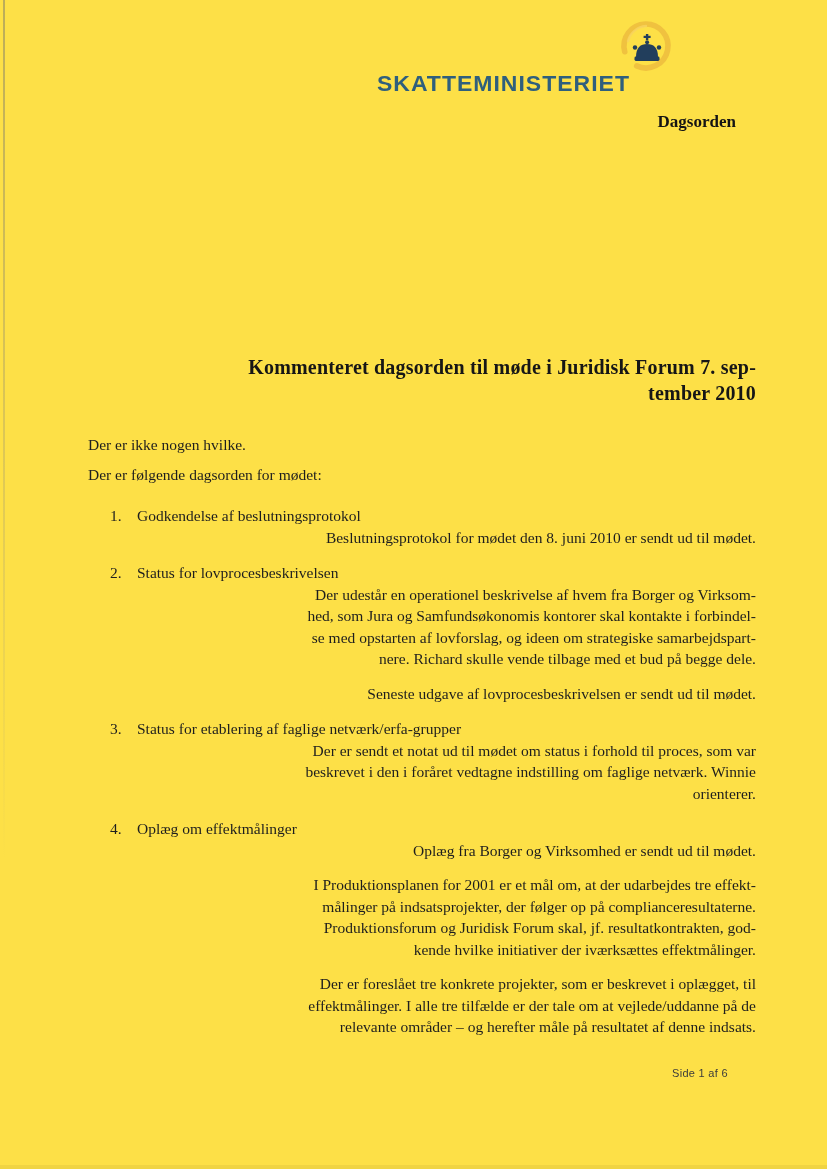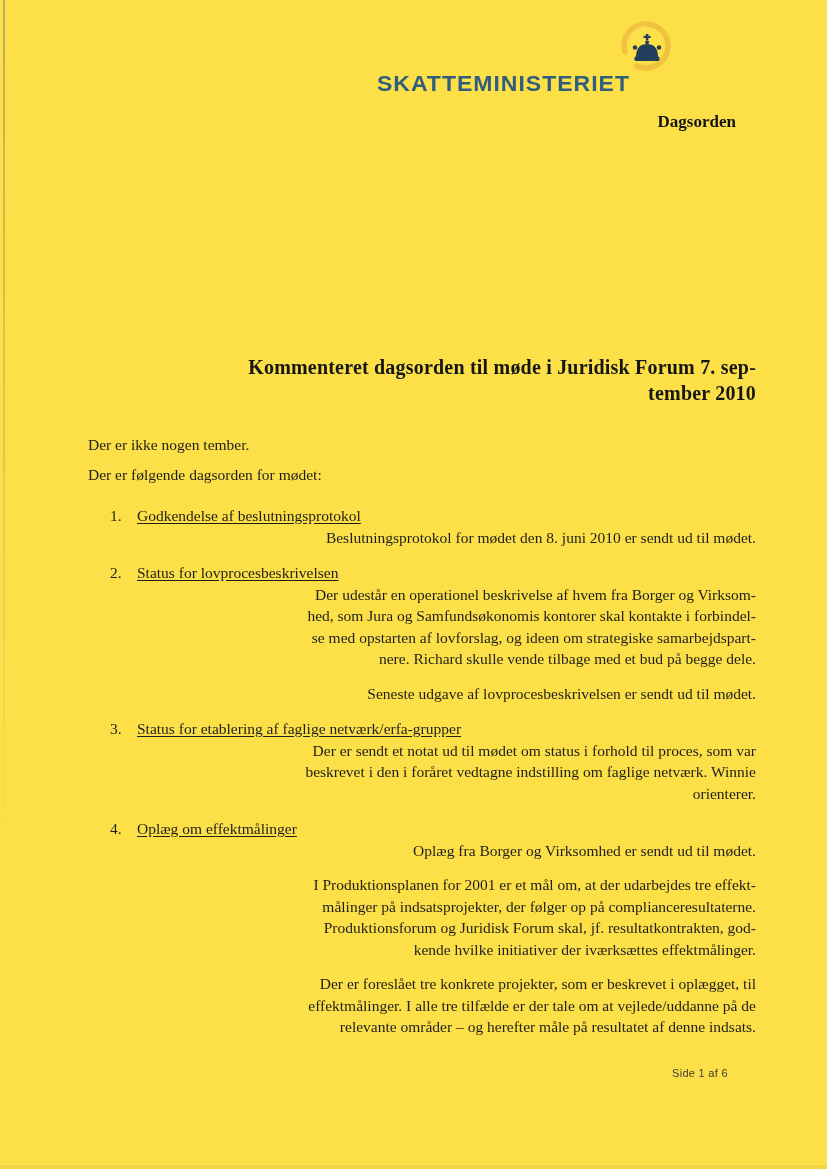--- a/index.html
+++ b/index.html
@@ -52,21 +52,21 @@
 
   .agenda { margin:0; padding:0; list-style:none; }
   .agenda-item { display:flex; margin-bottom:14px; }
   .agenda-num {
     flex:none; width:27px; margin-left:22px;
     font-size:15.5px; line-height:21.5px;
   }
   .agenda-body { flex:1; min-width:0; }
   .agenda-heading {
     font-size:15.5px; line-height:21.5px;
-    text-decoration:underline; text-underline-offset:2px;
+    text-underline-offset:2px;
   }
   .item-par { margin:0; font-size:15.5px; line-height:21.5px; }
   .item-par + .item-par { margin-top:13px; }
 
   .page-footer {
     position:absolute; left:672px; top:1067px;
     font-family:"Liberation Sans", sans-serif;
     font-size:11px; letter-spacing:0.3px; color:#3c3c3c;
   }
 </style>
@@ -96,21 +96,21 @@
 
   <div class="wordmark">SKATTEMINISTERIET</div>
 
   <div class="doc-label">Dagsorden</div>
 
   <div class="content">
 
     <h1 class="title lines">Kommenteret dagsorden til møde i Juridisk Forum 7. sep-
 tember 2010</h1>
 
-    <p class="para intro-p2">Der er ikke nogen tember.</p>
+    <p class="para intro-p2">Der er ikke nogen hvilke.</p>
     <p class="para intro-p3">Der er følgende dagsorden for mødet:</p>
 
     <ol class="agenda">
 
       <li class="agenda-item">
         <span class="agenda-num">1.</span>
         <div class="agenda-body">
           <div class="agenda-heading">Godkendelse af beslutningsprotokol</div>
           <p class="item-par lines">Beslutningsprotokol for mødet den 8. juni 2010 er sendt ud til mødet.</p>
         </div>

